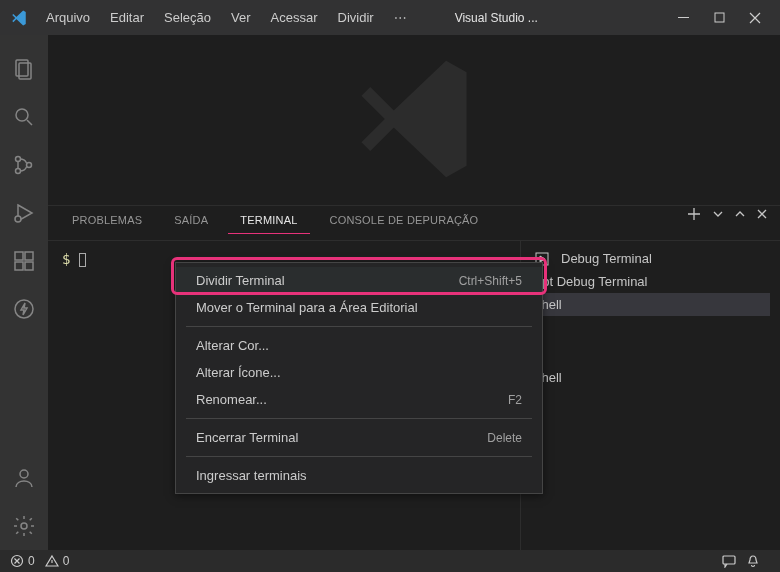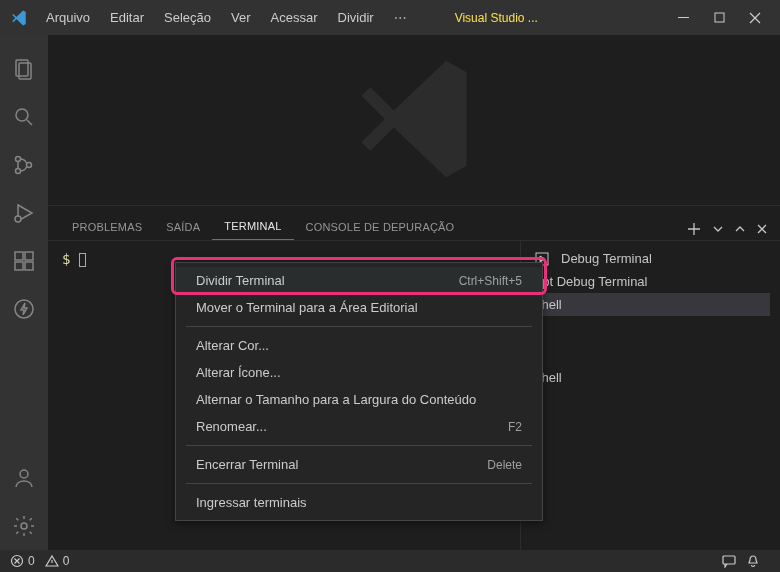--- a/index.html
+++ b/index.html
@@ -3,36 +3,36 @@
 <meta charset="utf-8">
 <style>
   * { margin: 0; padding: 0; box-sizing: border-box; }
   body { width: 780px; height: 572px; background: #1e1e1e; font-family: "Segoe UI", sans-serif; font-size: 13px; color: #cccccc; overflow: hidden; position: relative; }
   
   .titlebar { height: 35px; background: #323233; display: flex; align-items: center; padding: 0 8px; }
   .logo { width: 18px; height: 18px; margin: 0 6px 0 2px; }
   .menubar { display: flex; gap: 4px; margin-left: 4px; }
   .menu-item { padding: 4px 8px; color: #cccccc; cursor: default; font-size: 13px; }
   .menu-ellipsis { padding: 4px 8px; color: #cccccc; }
-  .title-center { color: #fde047; margin-left: 40px; font-size: 12px; }
+  .title-center { color: #e5e5e5; margin-left: 40px; font-size: 12px; }
   .win-controls { margin-left: auto; display: flex; align-items: center; gap: 22px; padding-right: 10px; }
   .win-btn { width: 14px; height: 14px; display: flex; align-items: center; justify-content: center; color: #cccccc; }
   
   .body-row { display: flex; height: calc(100% - 35px - 22px); }
   
   .activitybar { width: 48px; background: #333333; display: flex; flex-direction: column; align-items: center; padding-top: 10px; }
   .act-icon { width: 48px; height: 48px; display: flex; align-items: center; justify-content: center; color: #858585; }
   .act-spacer { flex: 1; }
   
   .main { flex: 1; display: flex; flex-direction: column; background: #1e1e1e; }
   .editor-area { flex: 1; background: #1e1e1e; position: relative; display: flex; align-items: center; justify-content: center; }
   .watermark { opacity: 0.06; }
   
   .panel { height: 345px; border-top: 1px solid #2d2d2d; background: #1e1e1e; display: flex; flex-direction: column; }
-  .panel-tabs { display: flex; align-items: flex-end; height: 35px; padding: 0 12px; border-bottom: 1px solid #2d2d2d; }
+  .panel-tabs { display: flex; align-items: flex-start; height: 35px; padding: 0 12px; border-bottom: 1px solid #2d2d2d; gap: 8px; }
   .panel-tab { padding: 8px 12px 7px; font-size: 11px; letter-spacing: 0.2px; color: #969696; cursor: default; }
   .panel-tab.active { color: #e7e7e7; border-bottom: 1px solid #e7327a; }
   .panel-actions { margin-left: auto; display: flex; align-items: center; gap: 10px; color: #c5c5c5; }
   
   .terminal-body { flex: 1; display: flex; }
   .terminal-main { flex: 1; padding: 10px 14px; font-family: Consolas, monospace; font-size: 14px; }
   .term-prompt { color: #4ec9b0; }
   .term-dollar { color: #dcdcaa; }
   
   .terminal-side { width: 260px; border-left: 1px solid #2d2d2d; padding: 6px 10px; font-size: 13px; color: #c5c5c5; }
@@ -245,23 +245,20 @@
     <span>Mover o Terminal para a Área Editorial</span>
   </div>
   <div class="ctx-sep"></div>
   <div class="ctx-item">
     <span>Alterar Cor...</span>
   </div>
   <div class="ctx-item">
     <span>Alterar Ícone...</span>
   </div>
   <div class="ctx-item">
-    <span>Alternar o Tamanho para a Largura do Conteúdo</span>
-  </div>
-  <div class="ctx-item">
     <span>Renomear...</span>
     <span class="ctx-shortcut">F2</span>
   </div>
   <div class="ctx-sep"></div>
   <div class="ctx-item">
     <span>Encerrar Terminal</span>
     <span class="ctx-shortcut">Delete</span>
   </div>
   <div class="ctx-sep"></div>
   <div class="ctx-item">

